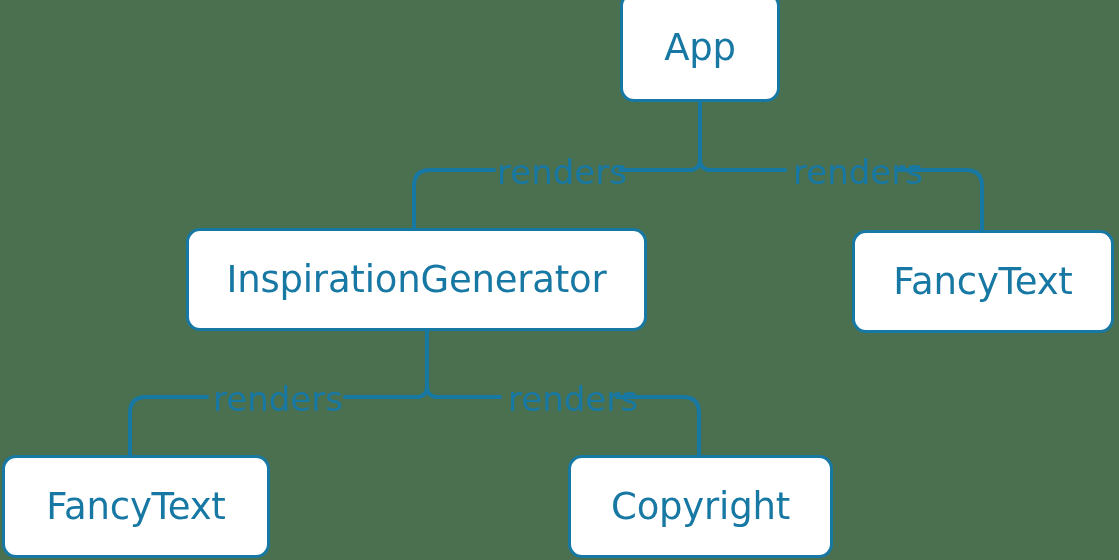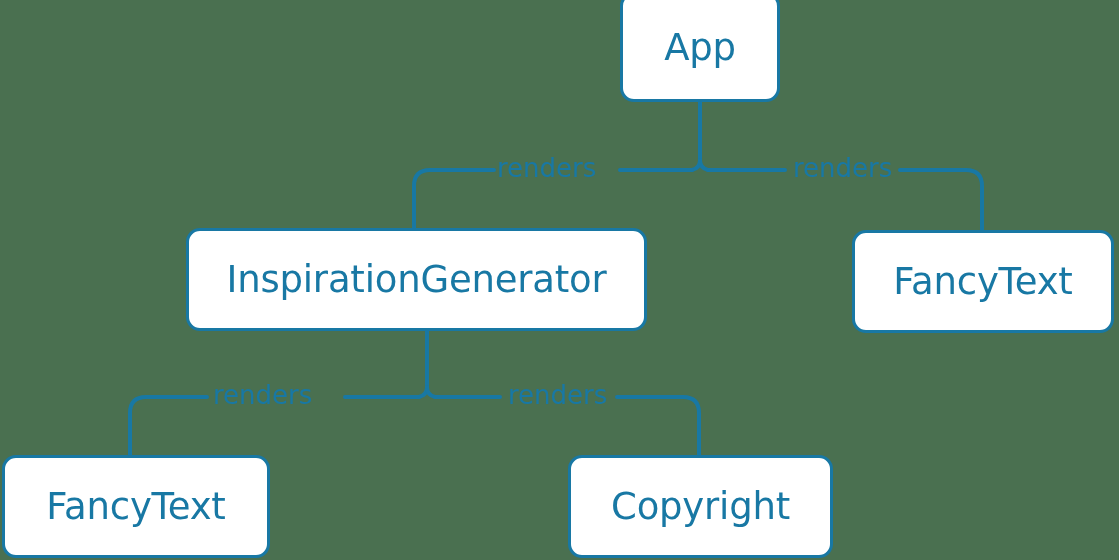--- a/index.html
+++ b/index.html
@@ -48,21 +48,21 @@
   .node-app       { left: 620px; top: -8px;  width: 160px; height: 110px; }
   .node-inspgen   { left: 186px; top: 228px; width: 461px; height: 103px; }
   .node-fancy-r   { left: 852px; top: 230px; width: 262px; height: 103px; }
   .node-fancy-b   { left: 2px;   top: 455px; width: 268px; height: 103px; }
   .node-copyright { left: 568px; top: 455px; width: 265px; height: 103px; }
 
   .edge-label {
     position: absolute;
     color: #1878a4;
     font-family: "DejaVu Sans", sans-serif;
-    font-size: 26px;
+    font-size: 34px;
     font-weight: 400;
     line-height: 1;
     white-space: nowrap;
     z-index: 3;
   }
   .lbl-a { left: 497px; top: 155px; }
   .lbl-b { left: 793px; top: 155px; }
   .lbl-c { left: 213px; top: 382px; }
   .lbl-d { left: 508px; top: 382px; }
 </style>

